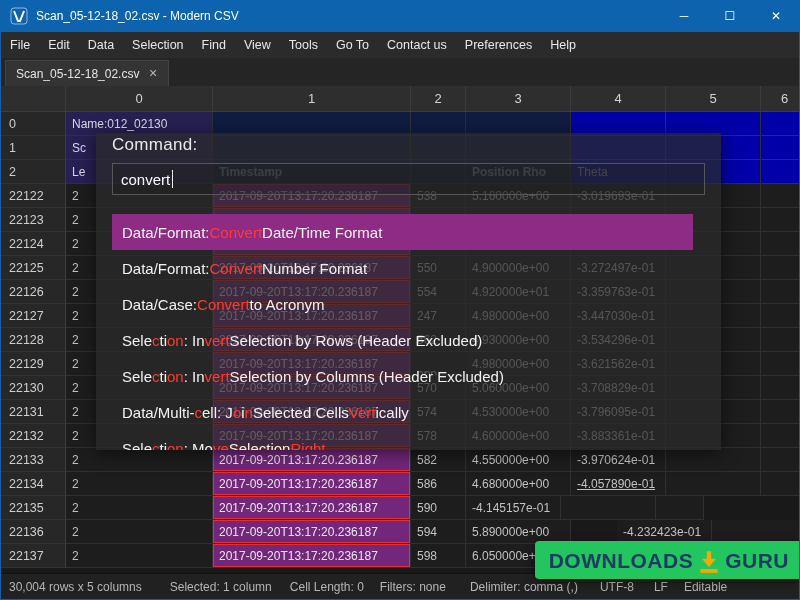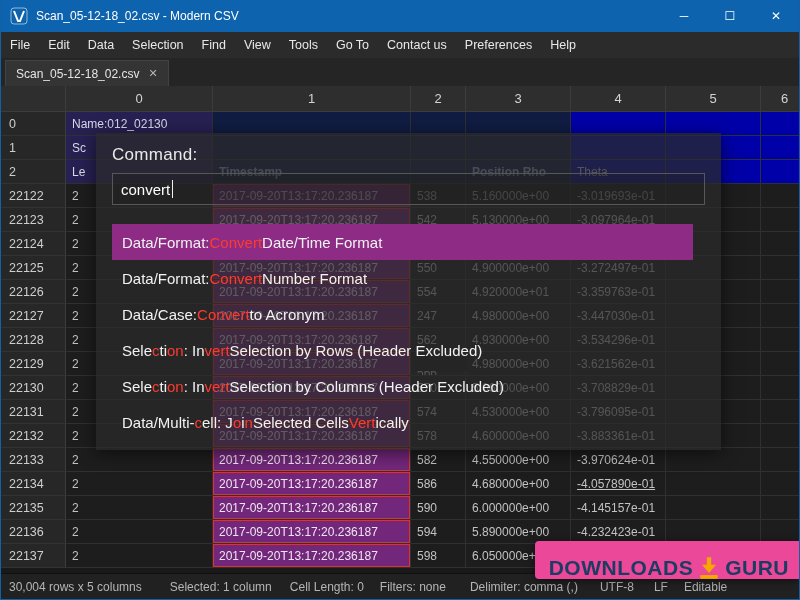--- a/index.html
+++ b/index.html
@@ -35,21 +35,21 @@
       color:#cfcfcf;font-size:12.5px;display:flex;align-items:center;padding-left:8px}
   .cell{flex:none;border-right:1px solid #303030;border-bottom:1px solid #303030;display:flex;align-items:center;
         padding-left:6px;font-size:12px;color:#c2c2c2;background:#1d1d1d;white-space:nowrap;overflow:hidden}
   .cell.selcol{background:var(--c-selcol,#72277a);box-shadow:inset 0 0 0 1px var(--c-selborder,#e03131);color:#efe6ef}
   .cell.m0{background:#272052;color:#d8d8e8}
   .cell.mmid{background:#101c42;color:#9aa4c4;font-weight:bold}
   .cell.mblue{background:var(--c-mblue,#0000a8)}
 
   
   .overlay{position:absolute;left:95px;top:133px;width:625px;height:317px;background:rgba(43,43,43,0.73);
-           padding:12px 16px;overflow:hidden;box-shadow:0 3px 16px rgba(0,0,0,.55)}
+           padding:2px 16px;overflow:hidden;box-shadow:0 3px 16px rgba(0,0,0,.55)}
   .cmd-label{font-size:17px;color:#e9e9e9;letter-spacing:.3px}
   .cmd-input{margin-top:8px;height:32px;border:1px solid #575757;display:flex;align-items:center;
              padding:0 8px;font-size:15px;color:#fdfdfd;background:rgba(22,22,22,.25)}
   .caret{display:inline-block;width:1px;height:18px;background:#f0f0f0;margin-left:2px}
   .cmd-list{margin-top:19px}
   .cmd-item{height:36px;display:flex;align-items:center;padding:0 10px;font-size:15px;color:#f2f2f2;
             width:calc(100% - 12px);white-space:nowrap;overflow:hidden}
   .cmd-item.sel{background:var(--c-selitem,#8d2b85)}
   .cmd-item .match{color:var(--c-match,#ff3b30)}
 
@@ -60,22 +60,22 @@
   .statusbar span:nth-child(1){margin-left:8px}
   .statusbar span:nth-child(2){margin-left:28px}
   .statusbar span:nth-child(3){margin-left:18px}
   .statusbar span:nth-child(4){margin-left:16px}
   .statusbar span:nth-child(5){margin-left:24px}
   .statusbar span:nth-child(6){margin-left:22px}
   .statusbar span:nth-child(7){margin-left:20px}
   .statusbar span:nth-child(8){margin-left:16px}
 
   
-  .watermark{position:absolute;right:0;bottom:20px;height:38px;background:#ec4899;display:flex;align-items:center;
-             padding:16px 10px 0 14px;border-radius:4px 0 0 4px;box-shadow:0 2px 8px rgba(0,0,0,.5)}
+  .watermark{position:absolute;right:0;bottom:20px;height:38px;background:#22c55e;display:flex;align-items:flex-start;
+             padding:8px 10px 0 14px;border-radius:4px 0 0 4px;box-shadow:0 2px 8px rgba(0,0,0,.5)}
   .wm-text{font-size:21px;font-weight:bold;color:var(--c-wmnavy,#1d3c63);letter-spacing:.5px}
   .wm-icon{width:26px;height:26px;margin:0 3px;color:var(--c-wmyellow,#f5a800)}
 </style>
 </head>
 <body>
 
 <div class="window">
 
   <div class="titlebar">
     <svg class="app-icon" viewBox="0 0 18 18">
@@ -287,32 +287,31 @@
           <div class="cell" style="width: 105px;">4.680000e+00</div>
           <div class="cell" style="width: 95px; text-decoration: underline;">-4.057890e-01</div>
           <div class="cell" style="width: 95px;"></div>
           <div class="cell" style="width: 48px;"></div>
         </div>
         <div class="grid-row">
           <div class="rh">22135</div>
           <div class="cell" style="width: 147px;">2</div>
           <div class="cell selcol" style="width: 198px;">2017-09-20T13:17:20.236187</div>
           <div class="cell" style="width: 55px;">590</div>
-          <div class="cell" style="width: 105px;">6.000000e+00</div>
           <div class="cell" style="width: 95px;">-4.145157e-01</div>
           <div class="cell" style="width: 95px;"></div>
           <div class="cell" style="width: 48px;"></div>
         </div>
         <div class="grid-row">
           <div class="rh">22136</div>
           <div class="cell" style="width: 147px;">2</div>
           <div class="cell selcol" style="width: 198px;">2017-09-20T13:17:20.236187</div>
           <div class="cell" style="width: 55px;">594</div>
           <div class="cell" style="width: 105px;">5.890000e+00</div>
-          <div class="cell" style="width: 95px;">-4.232423e-01</div>
+          <div class="cell" style="width: 95px; margin-left: 46px;">-4.232423e-01</div>
           <div class="cell" style="width: 95px;"></div>
           <div class="cell" style="width: 48px;"></div>
         </div>
         <div class="grid-row">
           <div class="rh">22137</div>
           <div class="cell" style="width: 147px;">2</div>
           <div class="cell selcol" style="width: 198px;">2017-09-20T13:17:20.236187</div>
           <div class="cell" style="width: 55px;">598</div>
           <div class="cell" style="width: 105px;">6.050000e+00</div>
           <div class="cell" style="width: 95px;">-4.319689e-01</div>

